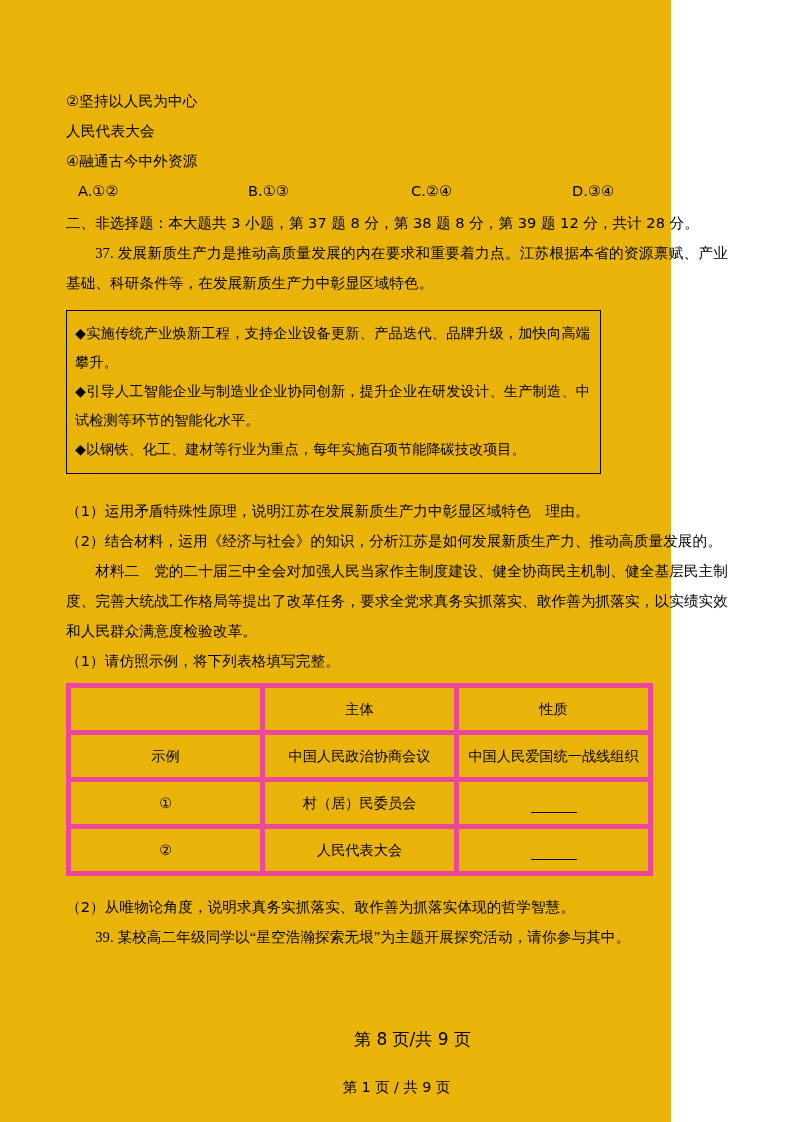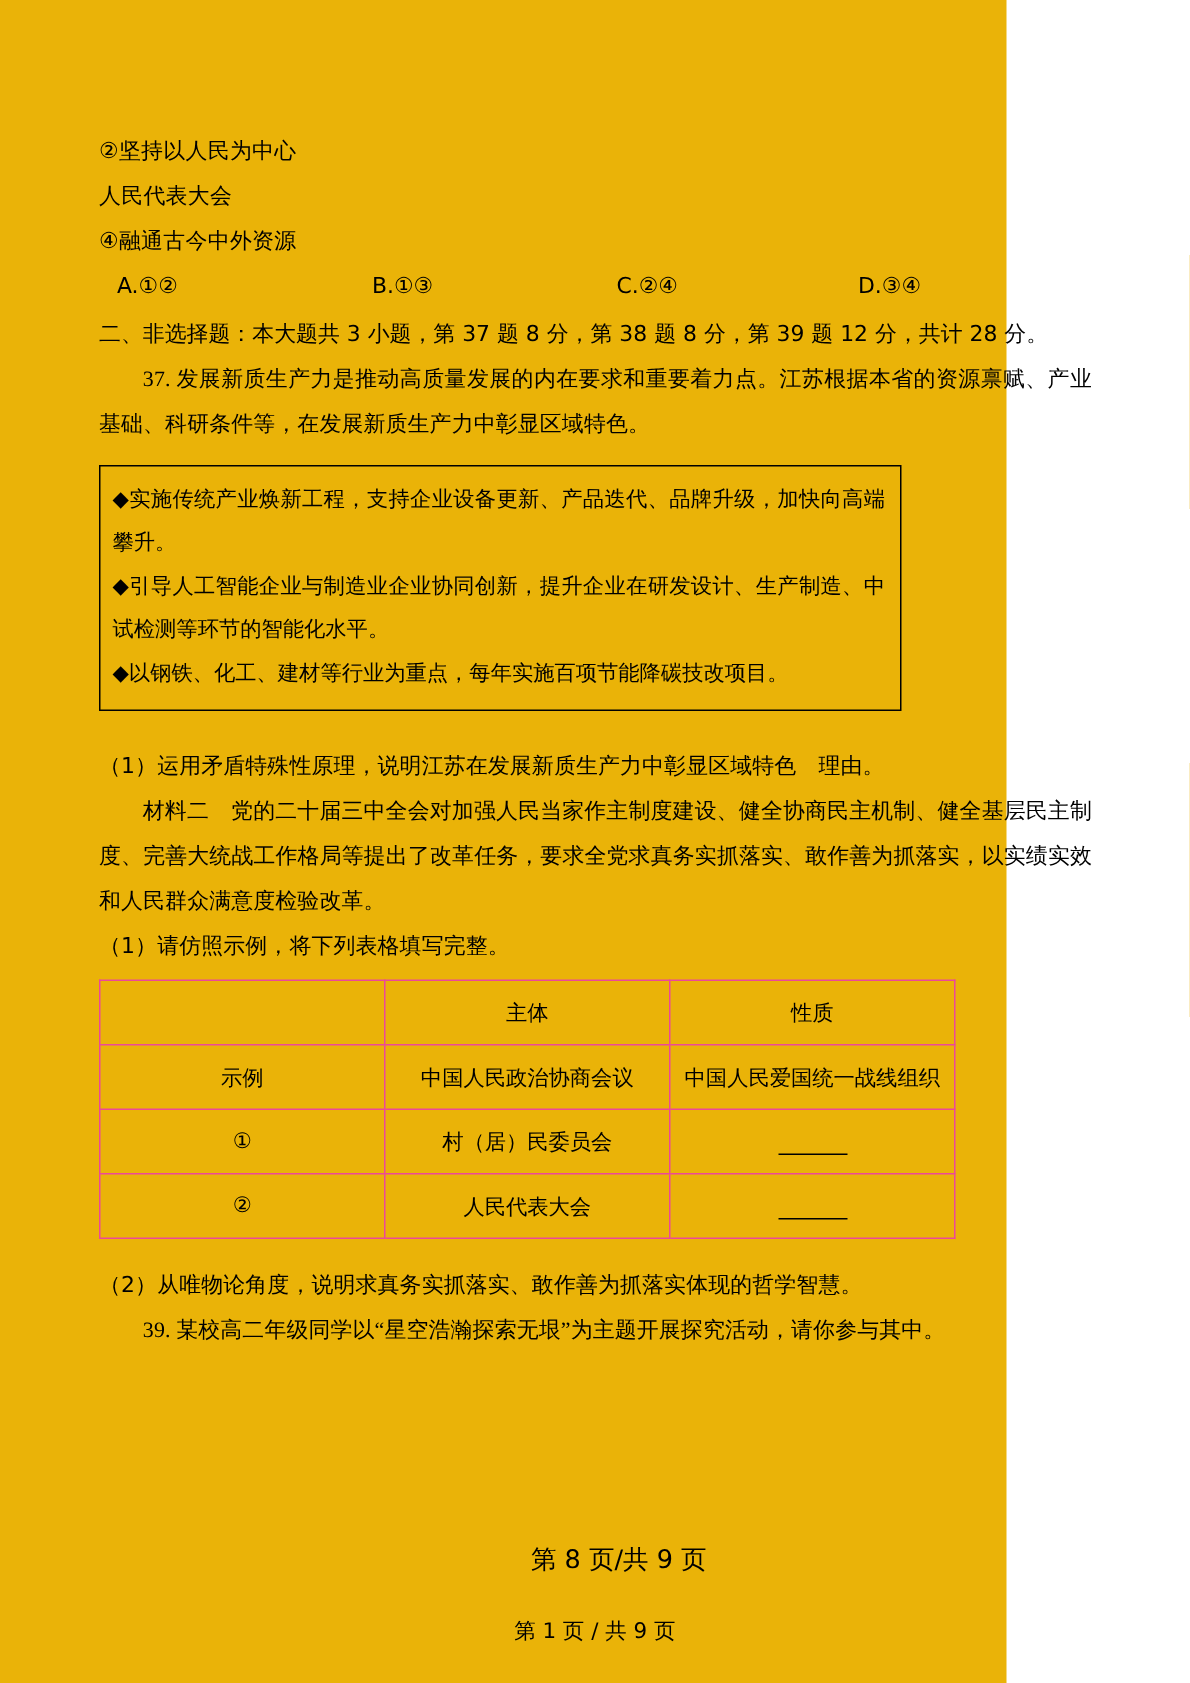--- a/index.html
+++ b/index.html
@@ -84,21 +84,21 @@
   .spacer-md { height: 22px; }
 
   
   table.qtable {
     border-collapse: collapse;
     width: 555px;
     margin-top: 7px;
     table-layout: fixed;
   }
   table.qtable td {
-    border: 1px solid #ec4899;
+    border: 5px solid #ec4899;
     height: 42px;
     text-align: center;
     vertical-align: middle;
     font-size: 14.2px;
     padding: 0 2px;
     font-family: Liberation Serif, serif;
   }
   table.qtable td.c1 { width: 185px; text-align: center; }
   table.qtable td.c2 { width: 185px; }
   table.qtable td.c3 { width: 185px; }
@@ -155,20 +155,21 @@
 
     <div class="matbox">
       <div class="mline">◆实施传统产业焕新工程，支持企业设备更新、产品迭代、品牌升级，加快向高端攀升。</div>
       <div class="mline">◆引导人工智能企业与制造业企业协同创新，提升企业在研发设计、生产制造、中试检测等环节的智能化水平。</div>
       <div class="mline">◆以钢铁、化工、建材等行业为重点，每年实施百项节能降碳技改项目。</div>
     </div>
 
     <div class="spacer-md"></div>
 
     <div class="para">（1）运用矛盾特殊性原理，说明江苏在发展新质生产力中彰显区域特色　理由。</div>
+    <div class="para">（2）结合材料，运用《经济与社会》的知识，分析江苏是如何发展新质生产力、推动高质量发展的。</div>
 
     <div class="para indent2">材料二　党的二十届三中全会对加强人民当家作主制度建设、健全协商民主机制、健全基层民主制度、完善大统战工作格局等提出了改革任务，要求全党求真务实抓落实、敢作善为抓落实，以实绩实效和人民群众满意度检验改革。</div>
 
     <div class="para">（1）请仿照示例，将下列表格填写完整。</div>
 
     <table class="qtable">
       <tbody>
           <tr>
         <td class="c1"></td>
         <td class="c2">主体</td>

